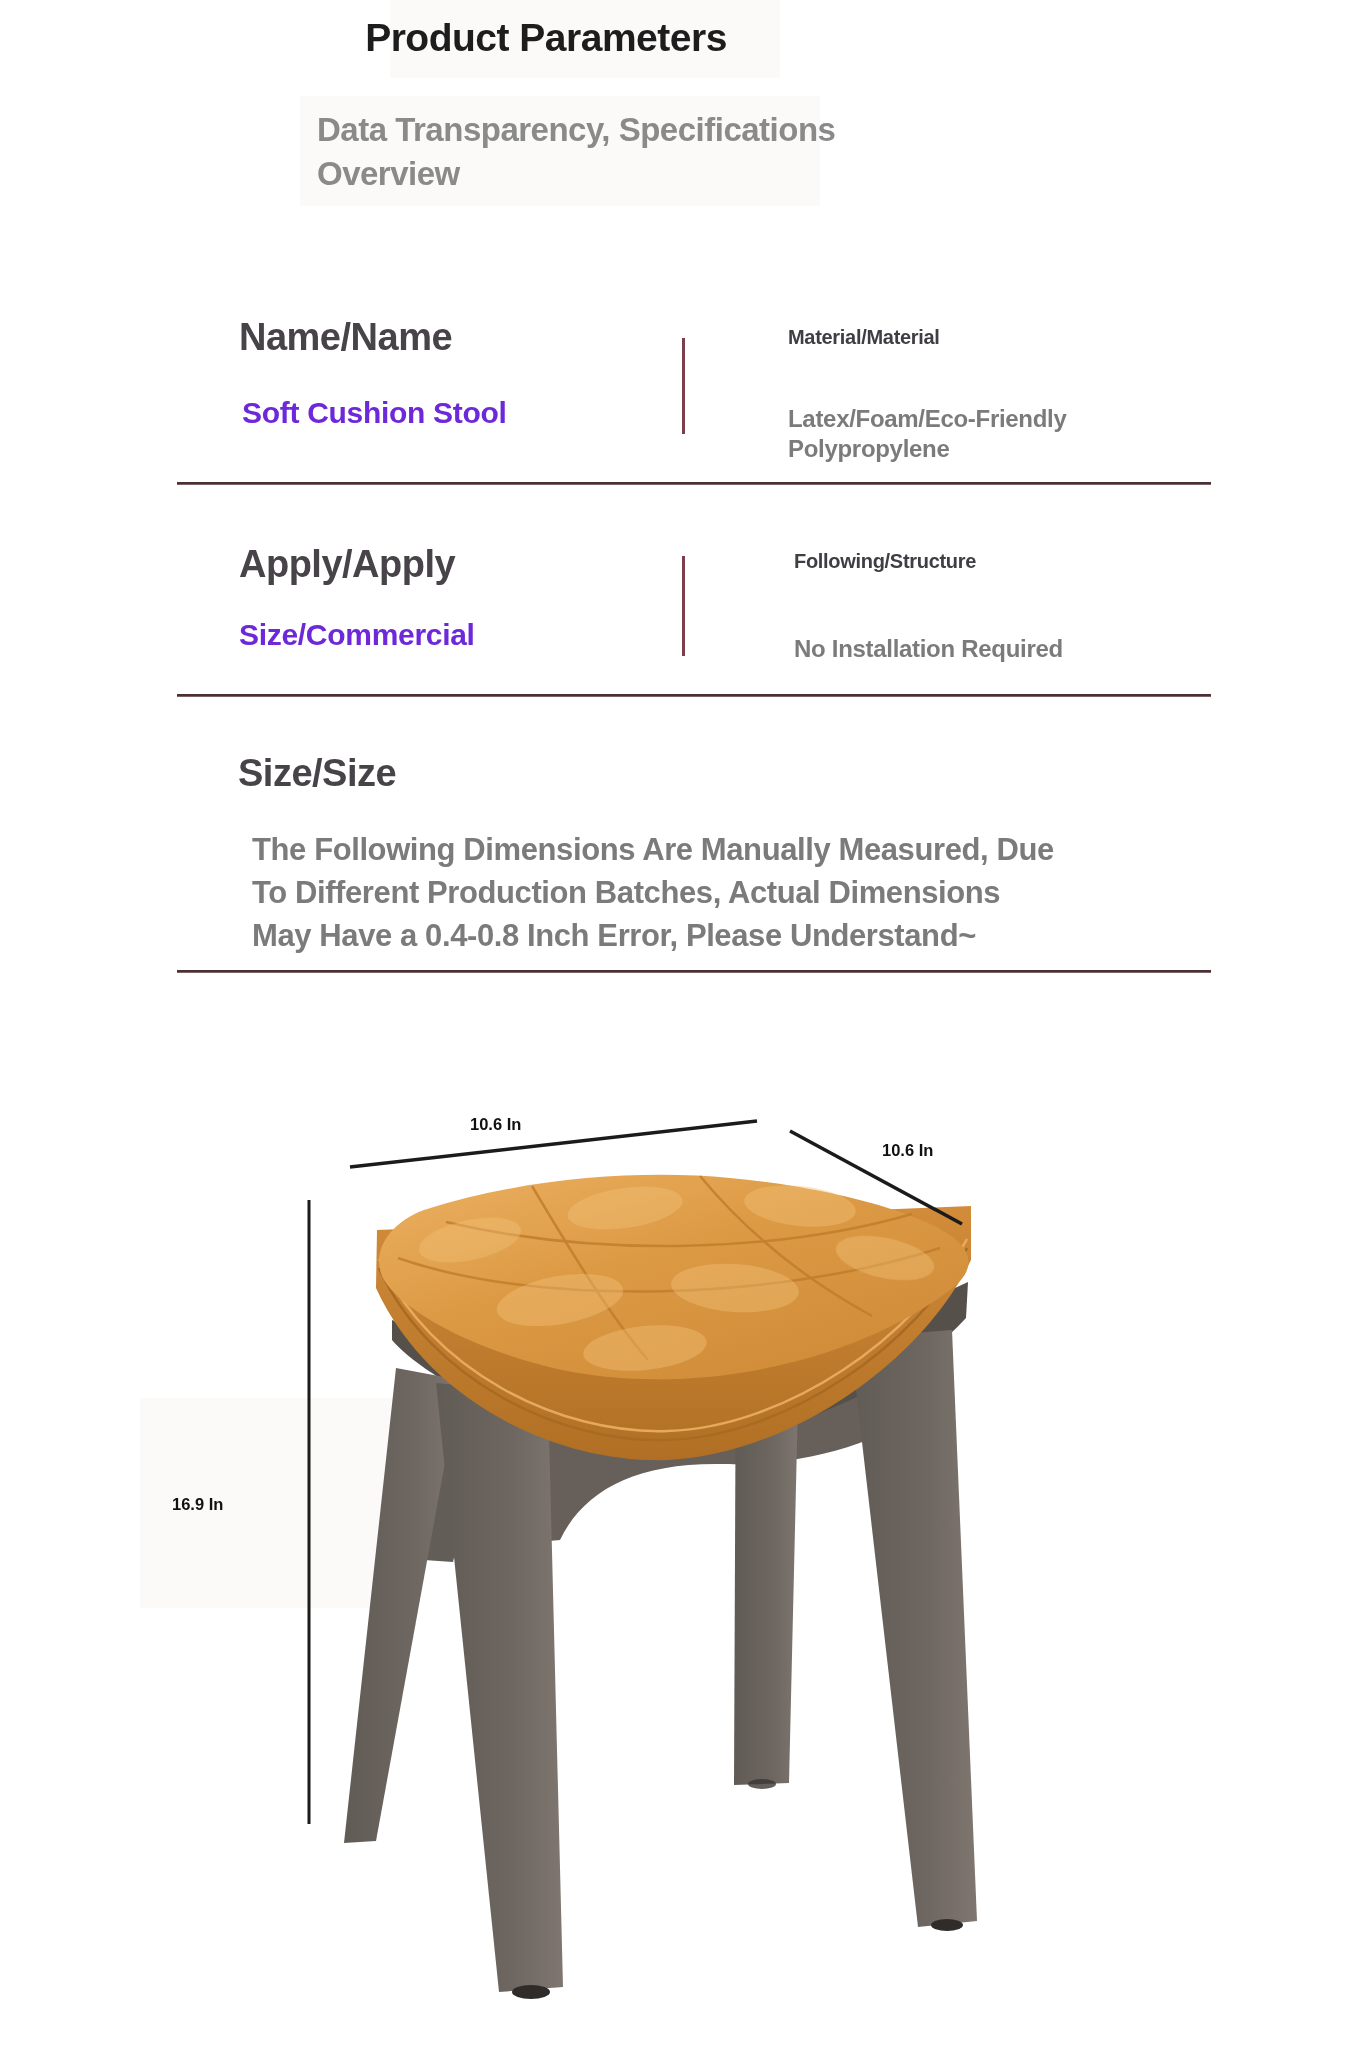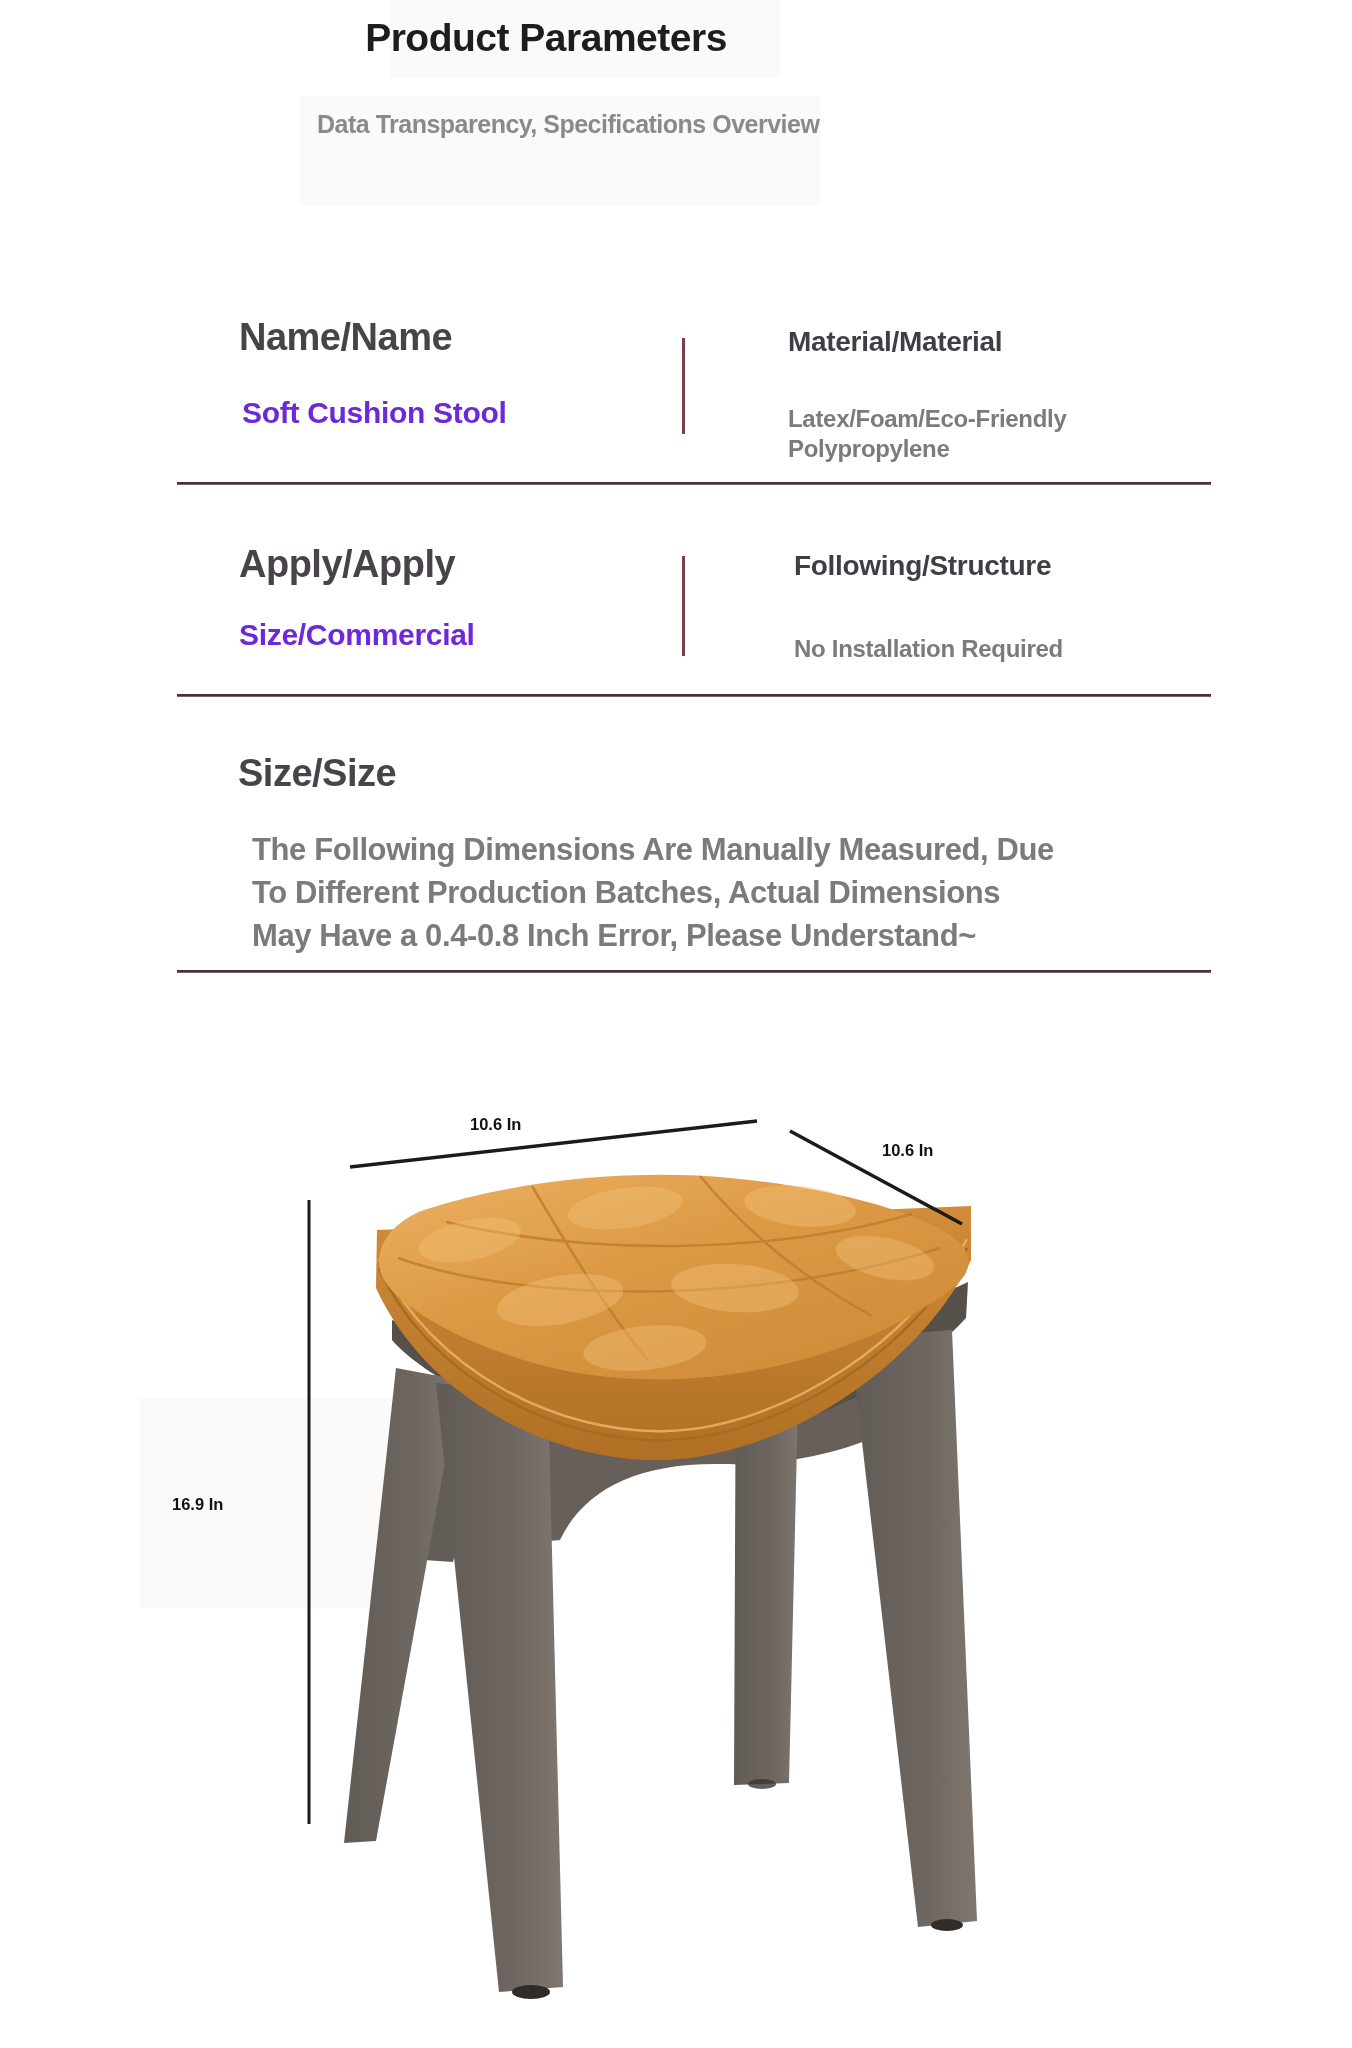--- a/index.html
+++ b/index.html
@@ -8,25 +8,25 @@
     font-family:"Liberation Sans", sans-serif;overflow:hidden;
   }
   .abs{position:absolute;}
   .patch{position:absolute;background:#f7f6f4;opacity:.5;pointer-events:none;}
   .page-title{
     left:0;top:16px;width:1092px;text-align:center;
     font-size:39px;font-weight:700;color:#1d1d1d;letter-spacing:-.5px;
   }
   .subtitle{
     left:317px;top:108px;width:620px;
-    font-size:25px;font-weight:700;color:#8a8a8a;line-height:1.32;letter-spacing:-.5px;
+    font-size:33px;font-weight:700;color:#8a8a8a;line-height:1.32;letter-spacing:-.5px;
   }
   .spec-label-lg{font-size:38px;font-weight:700;color:#474349;letter-spacing:-.5px;}
   .spec-value-lg{font-size:30px;font-weight:700;color:#6d28d9;letter-spacing:-.3px;}
-  .spec-label-sm{font-size:28px;font-weight:700;color:#413d44;letter-spacing:-.3px;}
+  .spec-label-sm{font-size:20px;font-weight:700;color:#413d44;letter-spacing:-.3px;}
   .spec-value-sm{font-size:24px;font-weight:700;color:#7b7b7b;letter-spacing:-.3px;line-height:1.25;margin-top:16px;}
   .vdivider{width:3px;background:#7c3e48;}
   .hdivider{height:3px;background:linear-gradient(to bottom,#473337 55%,#9d7d81);}
   .size-note{
     font-size:31px;font-weight:700;color:#7b7b7b;line-height:43px;letter-spacing:-.4px;margin-left:14px;
   }
   svg text{font-family:"Liberation Sans", sans-serif;}
 </style>
 </head>
 <body>

